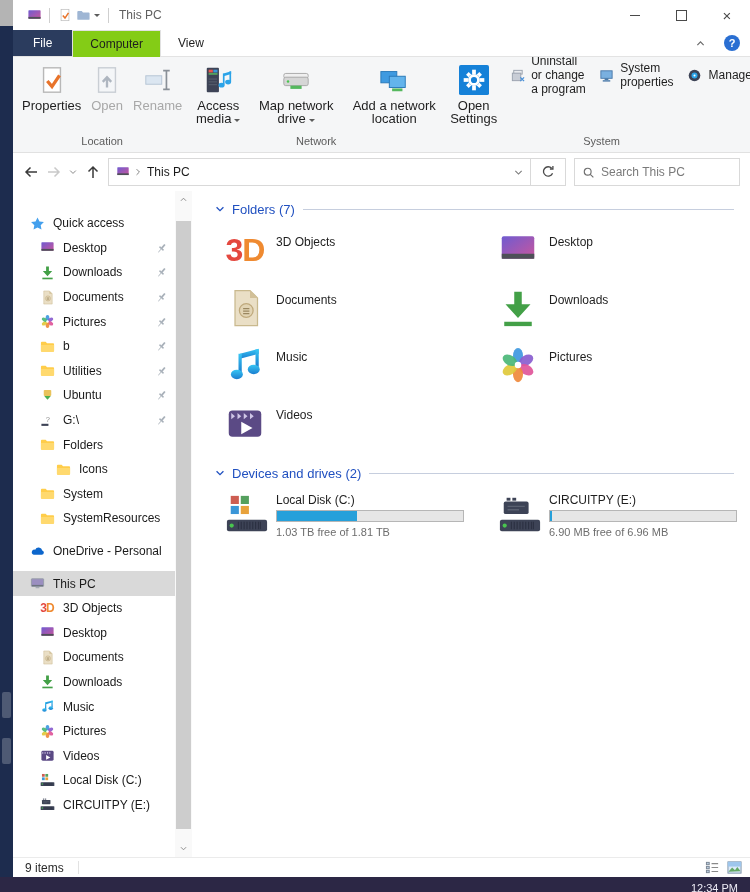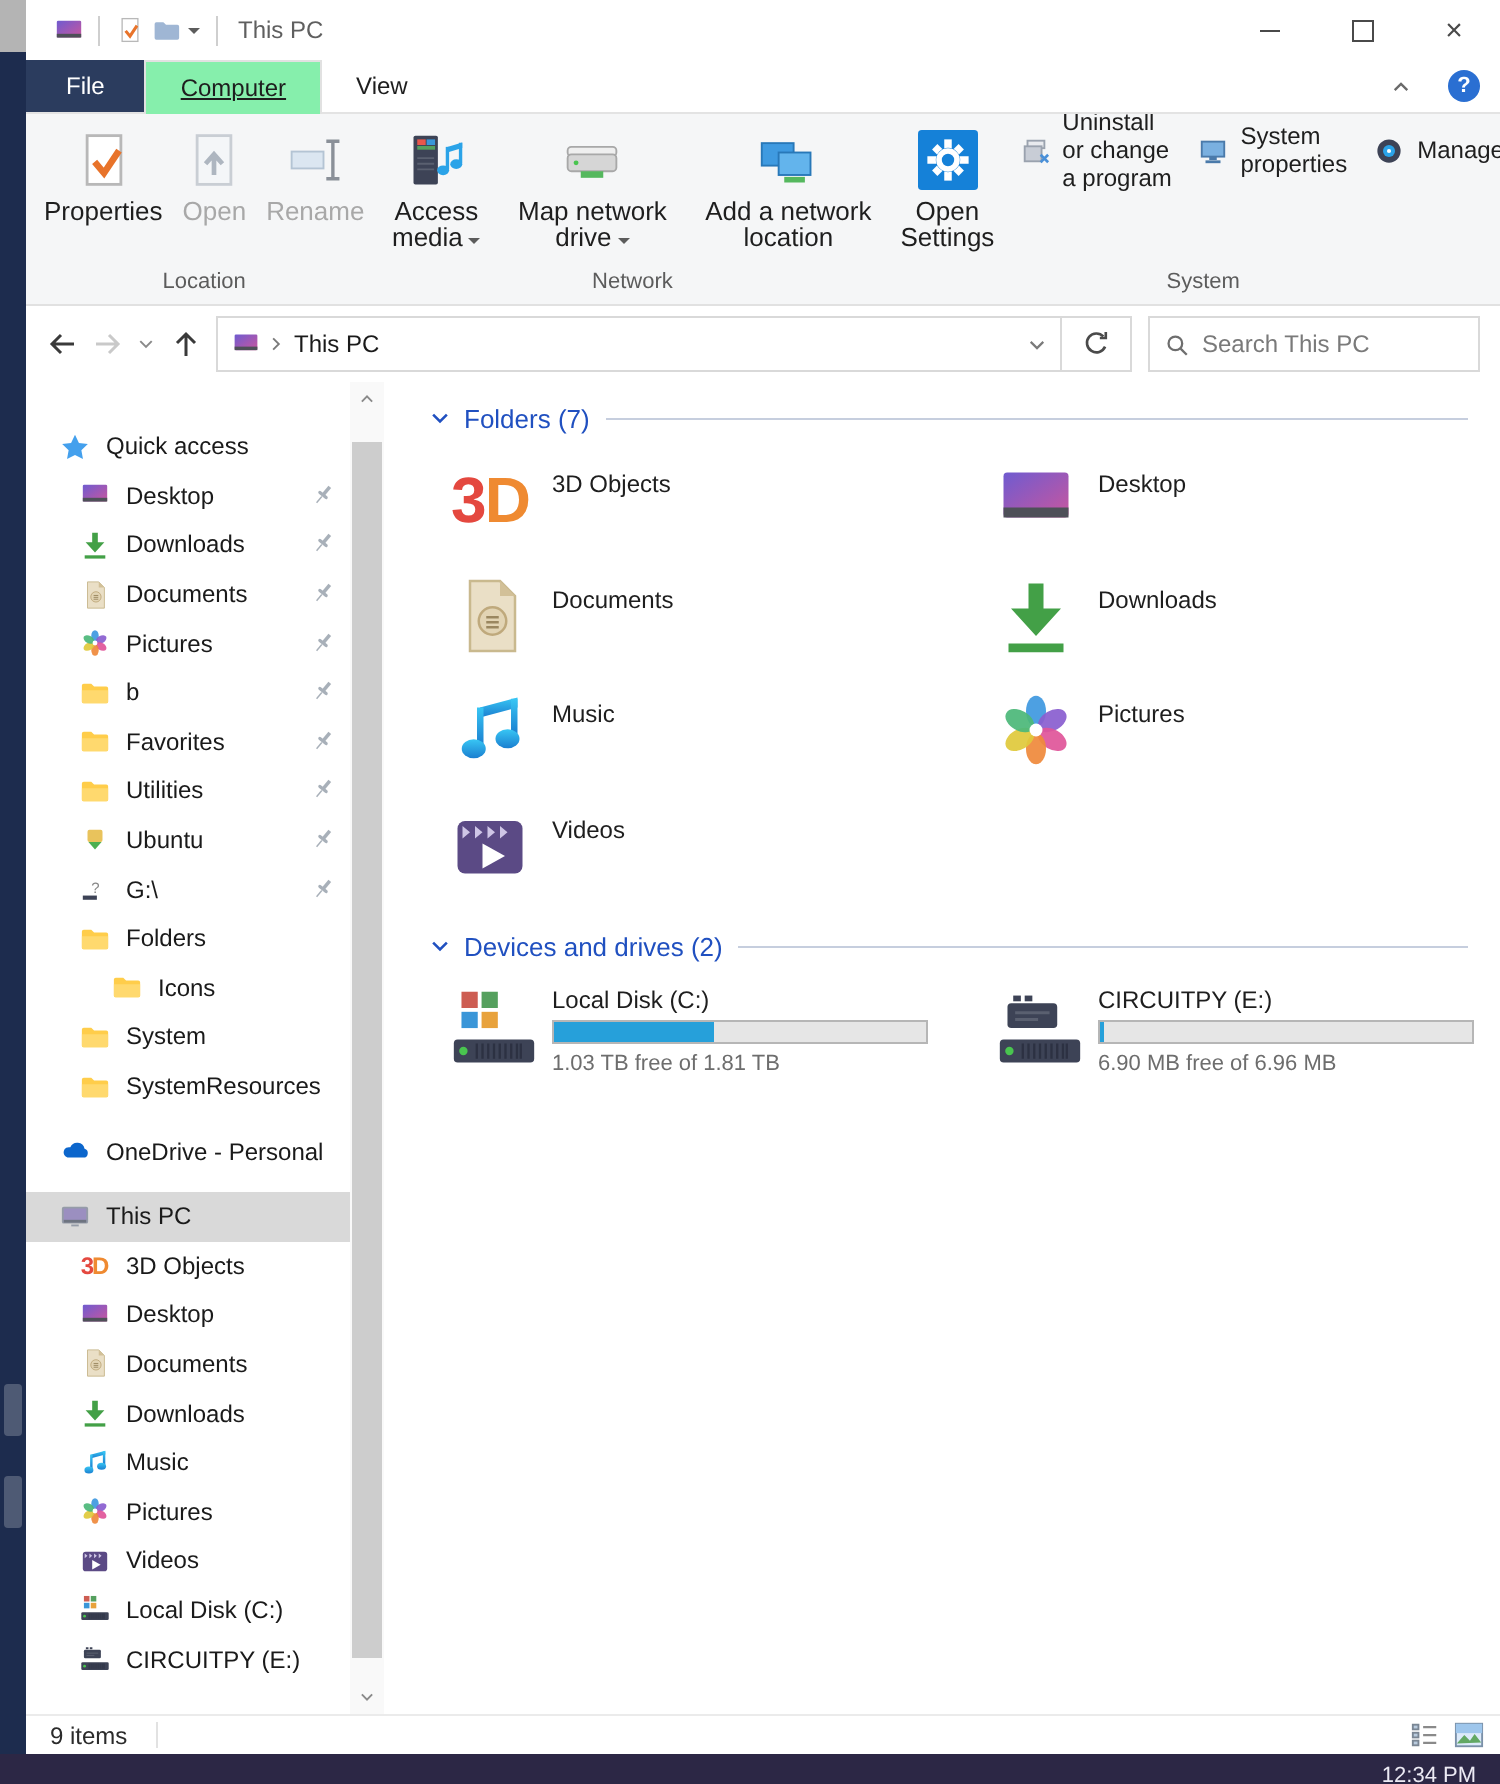--- a/index.html
+++ b/index.html
@@ -19,21 +19,21 @@
   #title-text{color:#5f5f5f;font-size:12px;margin-left:4px;}
   #win-controls{position:absolute;right:0;top:0;height:30px;display:flex;}
   .wc{width:46px;height:30px;display:flex;align-items:center;justify-content:center;}
   .wc-min{width:10px;height:1px;background:#4a4a4a;}
   .wc-max{width:9px;height:9px;border:1px solid #4a4a4a;}
   .wc-close{font-size:15px;color:#4a4a4a;line-height:1;}
   
   #tabrow{height:26px;flex:none;display:flex;background:#fff;position:relative;border-bottom:1px solid #e3e3e3;}
   .tab{padding:0 17px;display:flex;align-items:center;font-size:12px;color:#1e1e1e;}
   .tab.file{background:#2b3c5e;color:#fff;padding:0 20px;text-align:right;}
-  .tab.active{background:#86efac;border:1px solid #e1e1e1;border-bottom:none;margin-bottom:-1px;text-decoration:underline;}
+  .tab.active{background:#84cc16;border:1px solid #e1e1e1;border-bottom:none;margin-bottom:-1px;}
   #ribbon-collapse{position:absolute;right:38px;top:0;height:26px;width:24px;display:flex;align-items:center;justify-content:center;}
   #help-btn{position:absolute;right:10px;top:5px;width:16px;height:16px;border-radius:50%;background:#2a6fd2;
             color:#fff;font-size:11px;font-weight:bold;display:flex;align-items:center;justify-content:center;}
   
   #ribbon{height:95px;flex:none;background:#f5f6f7;border-bottom:1px solid #e1e1e1;display:flex;padding-left:4px;}
   .rgroup{display:flex;flex-direction:column;}
   .rbuttons{flex:1;display:flex;align-items:flex-start;padding-top:4px;}
   .glabel{height:18px;text-align:center;font-size:11px;color:#5c5c5c;line-height:15px;}
   .vsep{width:1px;background:#e2e2e2;margin:5px 0;}
   .bigbtn{display:flex;flex-direction:column;align-items:center;padding:2px 5px;}
@@ -449,36 +449,20 @@
               </g>
             </svg></span>
         </div>
         <div class="srow" style="padding-left: 26px;">
           <span class="sicon">
             <svg width="15" height="15" viewBox="0 0 32 32">
               <path d="M2 8 q0-2 2-2 h8 l3 3 h13 q2 0 2 2 v14 q0 2 -2 2 H4 q-2 0 -2 -2 z" fill="#ffcd4a"></path>
               <path d="M2 13 h28 v12 q0 2 -2 2 H4 q-2 0 -2 -2 z" fill="#ffd96e"></path>
             </svg>
           </span>
-          <span class="slabel">Favorites</span>
-          <span class="pin"><svg width="13" height="13" viewBox="0 0 16 16">
-              <g fill="#939da8" transform="rotate(40 8 8)">
-                <rect x="6.9" y="1.5" width="2.2" height="6"></rect>
-                <rect x="4.5" y="7" width="7" height="2" rx="1"></rect>
-                <rect x="7.6" y="9.2" width="0.9" height="5"></rect>
-              </g>
-            </svg></span>
-        </div>
-        <div class="srow" style="padding-left: 26px;">
-          <span class="sicon">
-            <svg width="15" height="15" viewBox="0 0 32 32">
-              <path d="M2 8 q0-2 2-2 h8 l3 3 h13 q2 0 2 2 v14 q0 2 -2 2 H4 q-2 0 -2 -2 z" fill="#ffcd4a"></path>
-              <path d="M2 13 h28 v12 q0 2 -2 2 H4 q-2 0 -2 -2 z" fill="#ffd96e"></path>
-            </svg>
-          </span>
           <span class="slabel">Utilities</span>
           <span class="pin"><svg width="13" height="13" viewBox="0 0 16 16">
               <g fill="#939da8" transform="rotate(40 8 8)">
                 <rect x="6.9" y="1.5" width="2.2" height="6"></rect>
                 <rect x="4.5" y="7" width="7" height="2" rx="1"></rect>
                 <rect x="7.6" y="9.2" width="0.9" height="5"></rect>
               </g>
             </svg></span>
         </div>
         <div class="srow" style="padding-left: 26px;">

